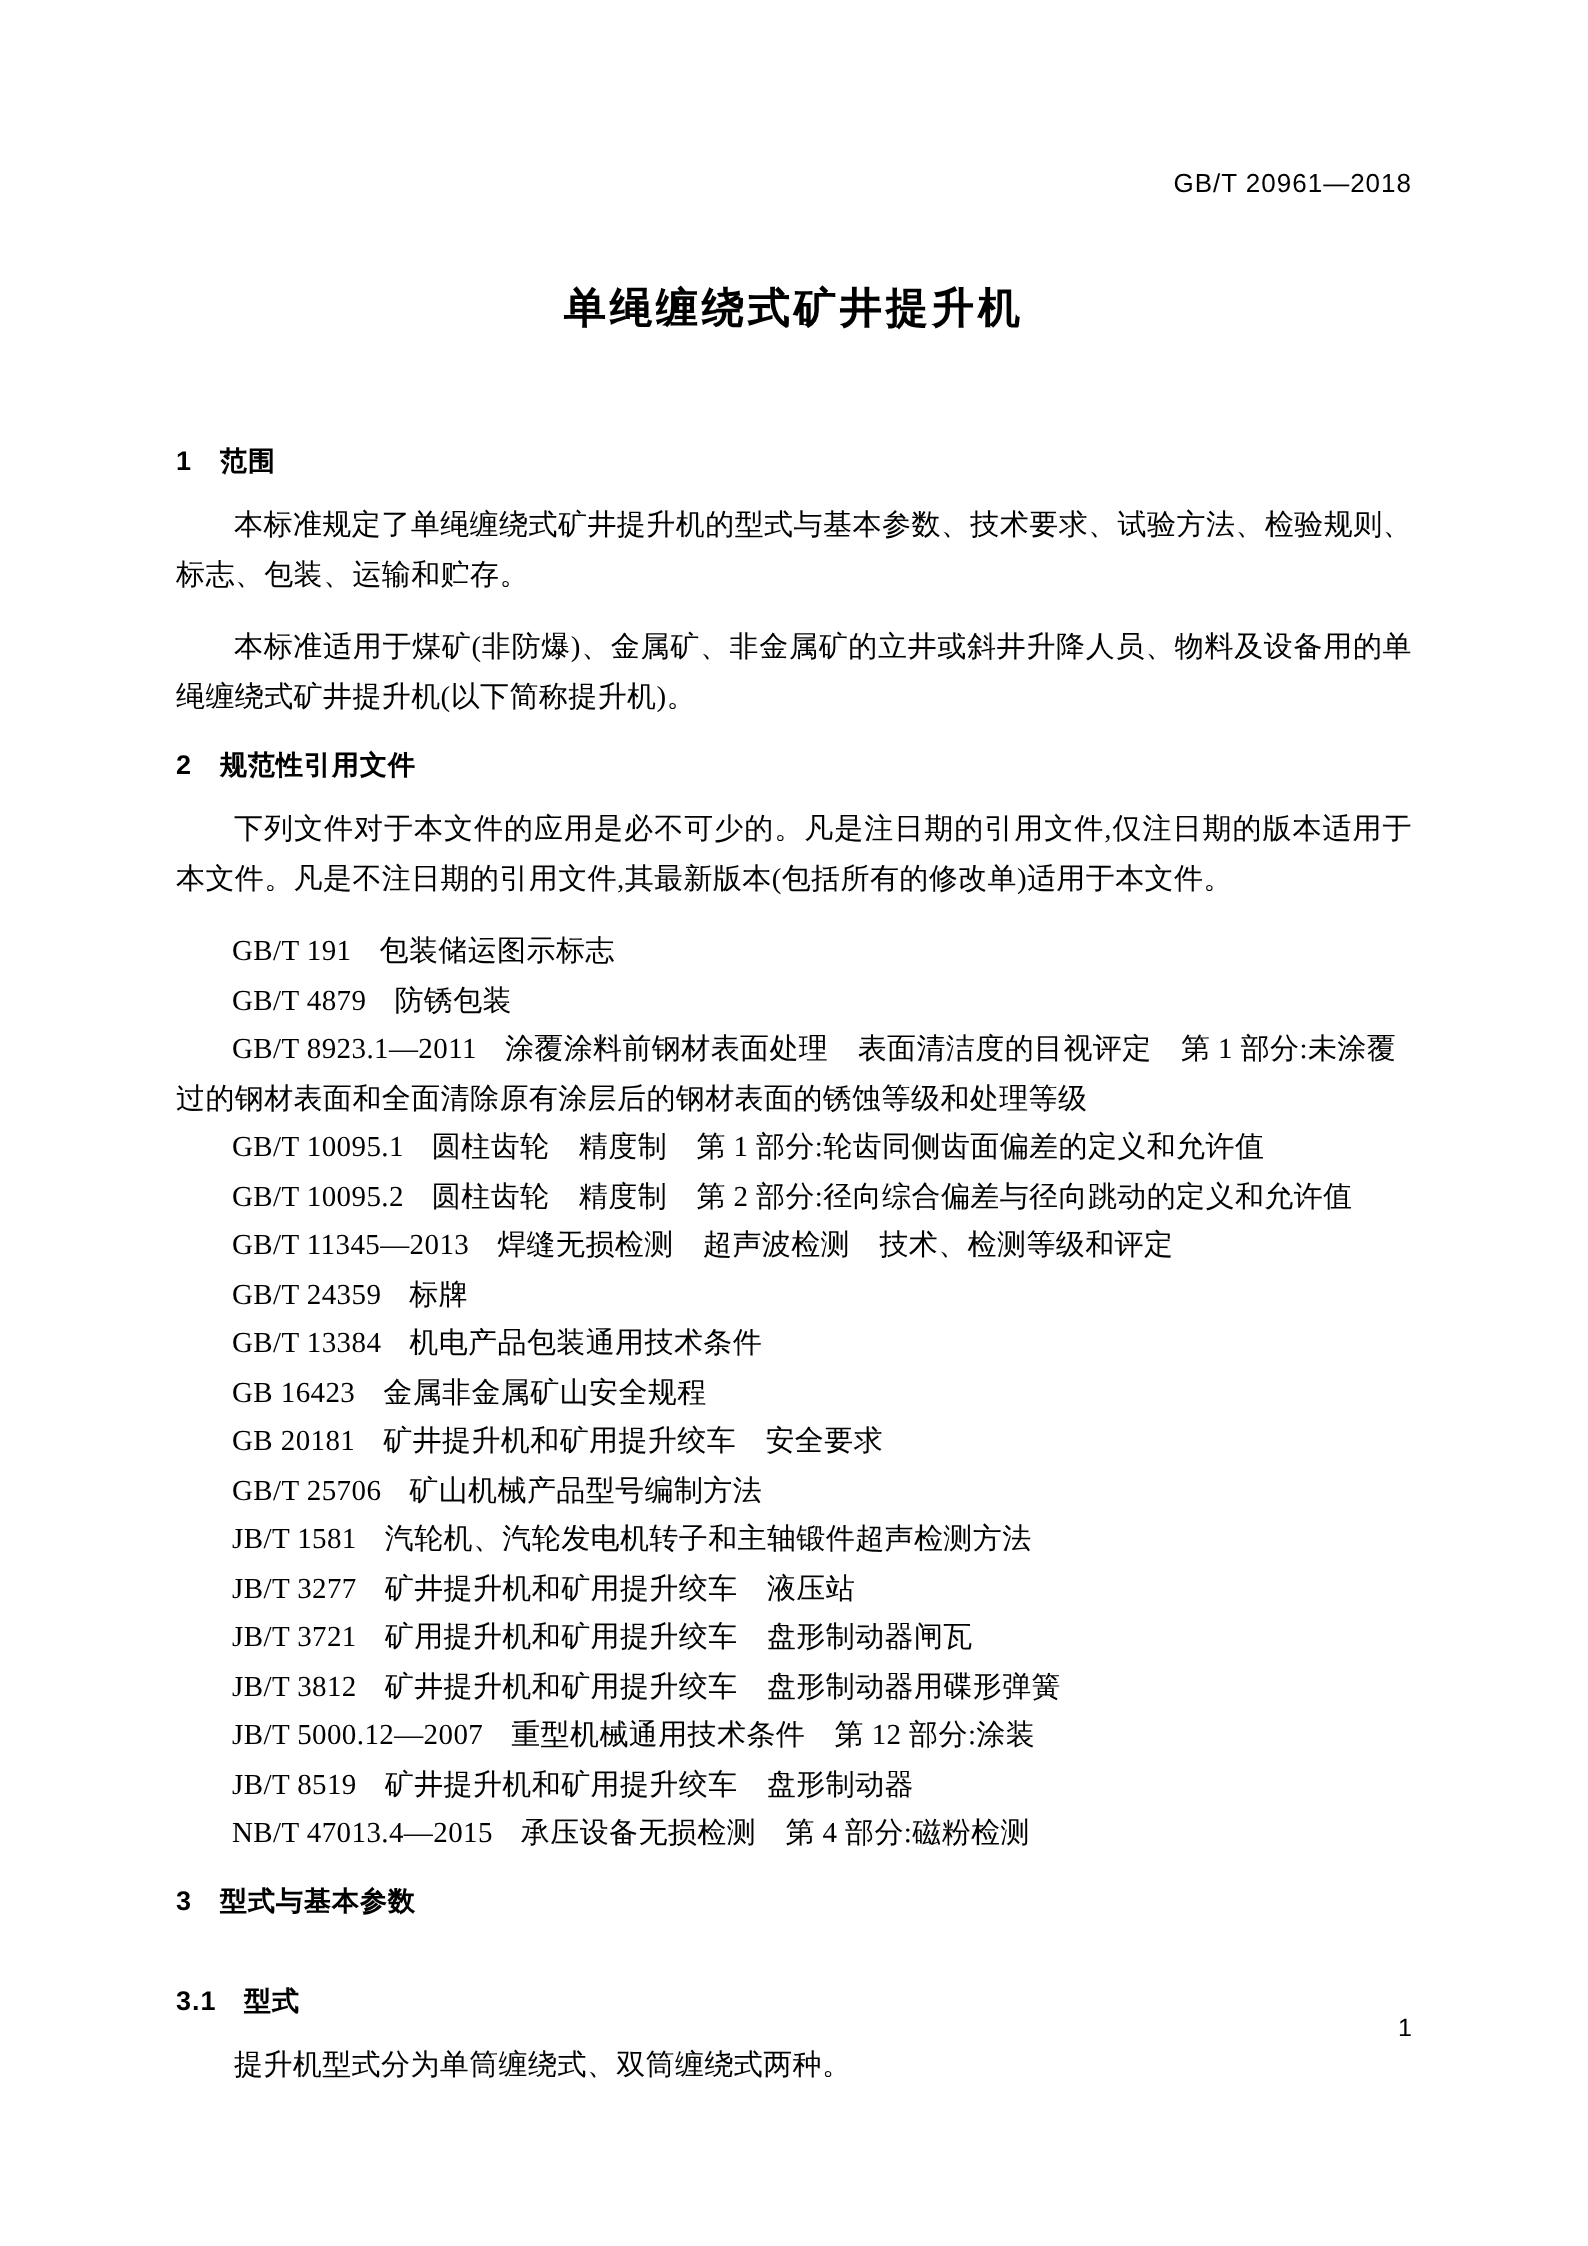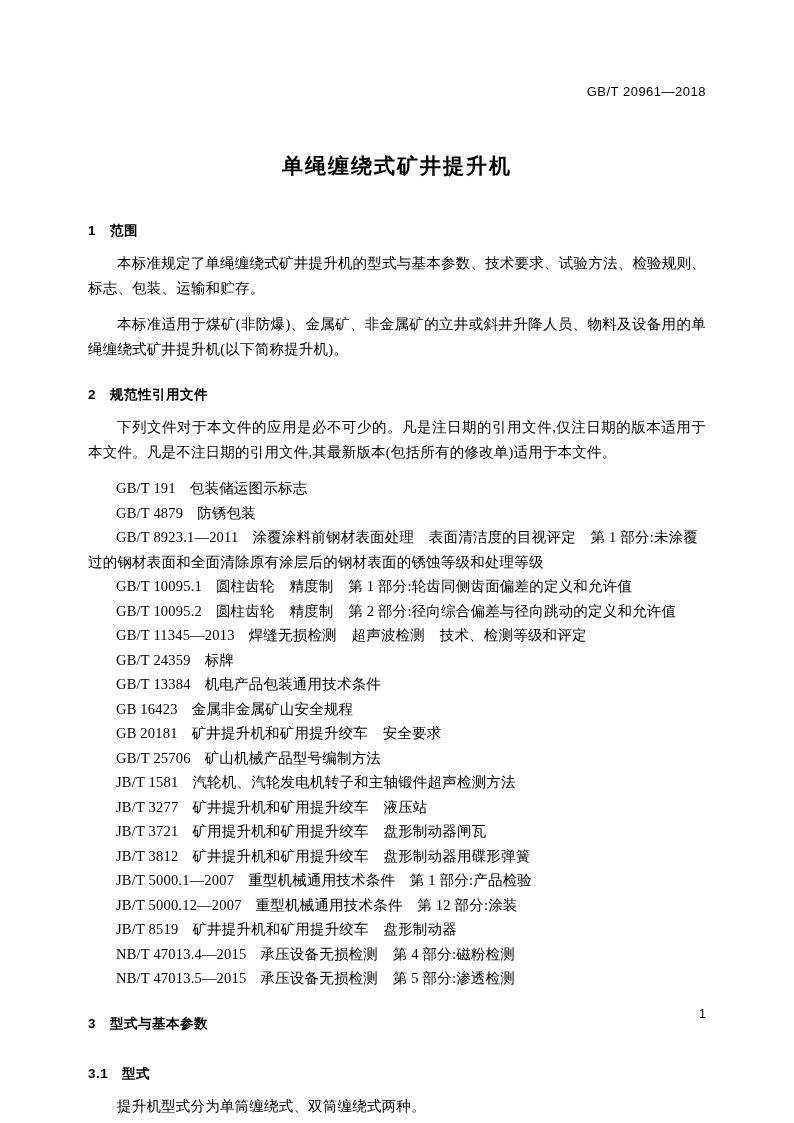--- a/index.html
+++ b/index.html
@@ -25,21 +25,21 @@
   .header {
     position: absolute;
     top: 84px;
     right: 88px;
     font-size: 13px;
     letter-spacing: 0.5px;
     font-family: "Liberation Sans", sans-serif;
   }
   .doc-title {
     position: absolute;
-    top: 152px;
+    top: 140px;
     left: 0;
     width: 794px;
     text-align: center;
     font-size: 21px;
     font-weight: bold;
     letter-spacing: 2px;
     font-family: Liberation Sans, sans-serif;
   }
   .content {
     position: absolute;
@@ -52,21 +52,21 @@
     font-weight: bold;
     font-family: "Liberation Sans", sans-serif;
     margin: 0;
     padding: 0;
     letter-spacing: 0.5px;
   }
   .h2 .num {
     display: inline-block;
     min-width: 22px;
   }
-  .sec-gap-before { margin-top: 24px; }
+  .sec-gap-before { margin-top: 12px; }
   .sec-gap-small { margin-top: 32px; }
   p.body {
     font-size: 14.5px;
     line-height: 25px;
     margin: 11px 0 0 0;
     text-indent: 2em;
     text-align: justify;
     letter-spacing: 0.2px;
   }
   .ref-list {
@@ -126,25 +126,23 @@
       <div class="ref-item"><span class="code">GB/T 11345—2013</span><span class="gap1"></span><span>焊缝无损检测　超声波检测　技术、检测等级和评定</span></div>
       <div class="ref-item"><span class="code">GB/T 24359</span><span class="gap1"></span><span>标牌</span></div>
       <div class="ref-item"><span class="code">GB/T 13384</span><span class="gap1"></span><span>机电产品包装通用技术条件</span></div>
       <div class="ref-item"><span class="code">GB 16423</span><span class="gap1"></span><span>金属非金属矿山安全规程</span></div>
       <div class="ref-item"><span class="code">GB 20181</span><span class="gap1"></span><span>矿井提升机和矿用提升绞车　安全要求</span></div>
       <div class="ref-item"><span class="code">GB/T 25706</span><span class="gap1"></span><span>矿山机械产品型号编制方法</span></div>
       <div class="ref-item"><span class="code">JB/T 1581</span><span class="gap1"></span><span>汽轮机、汽轮发电机转子和主轴锻件超声检测方法</span></div>
       <div class="ref-item"><span class="code">JB/T 3277</span><span class="gap1"></span><span>矿井提升机和矿用提升绞车　液压站</span></div>
       <div class="ref-item"><span class="code">JB/T 3721</span><span class="gap1"></span><span>矿用提升机和矿用提升绞车　盘形制动器闸瓦</span></div>
       <div class="ref-item"><span class="code">JB/T 3812</span><span class="gap1"></span><span>矿井提升机和矿用提升绞车　盘形制动器用碟形弹簧</span></div>
-      <div class="ref-item"><span class="code">JB/T 5000.1—2007</span><span class="gap1"></span><span>重型机械通用技术条件　第 1 部分:产品检验</span></div>
       <div class="ref-item"><span class="code">JB/T 5000.12—2007</span><span class="gap1"></span><span>重型机械通用技术条件　第 12 部分:涂装</span></div>
       <div class="ref-item"><span class="code">JB/T 8519</span><span class="gap1"></span><span>矿井提升机和矿用提升绞车　盘形制动器</span></div>
       <div class="ref-item"><span class="code">NB/T 47013.4—2015</span><span class="gap1"></span><span>承压设备无损检测　第 4 部分:磁粉检测</span></div>
-      <div class="ref-item"><span class="code">NB/T 47013.5—2015</span><span class="gap1"></span><span>承压设备无损检测　第 5 部分:渗透检测</span></div>
     </div>
 
     <div class="h2 sec-gap-before">
       <span class="num">3</span><span>型式与基本参数</span>
     </div>
 
     <div class="h2 sec-gap-small">
       <span class="num" style="min-width:34px">3.1</span><span>型式</span>
     </div>
     <p class="body">提升机型式分为单筒缠绕式、双筒缠绕式两种。</p>

